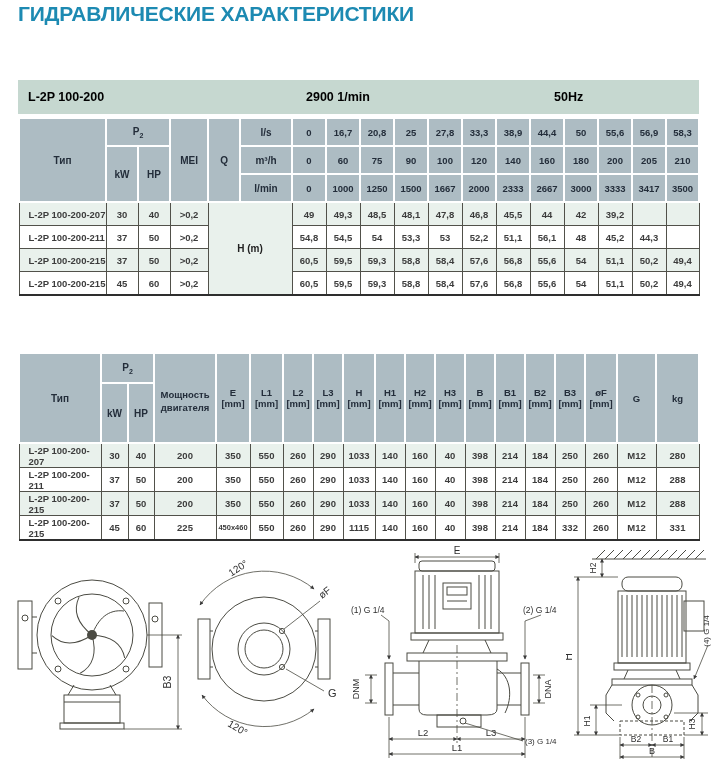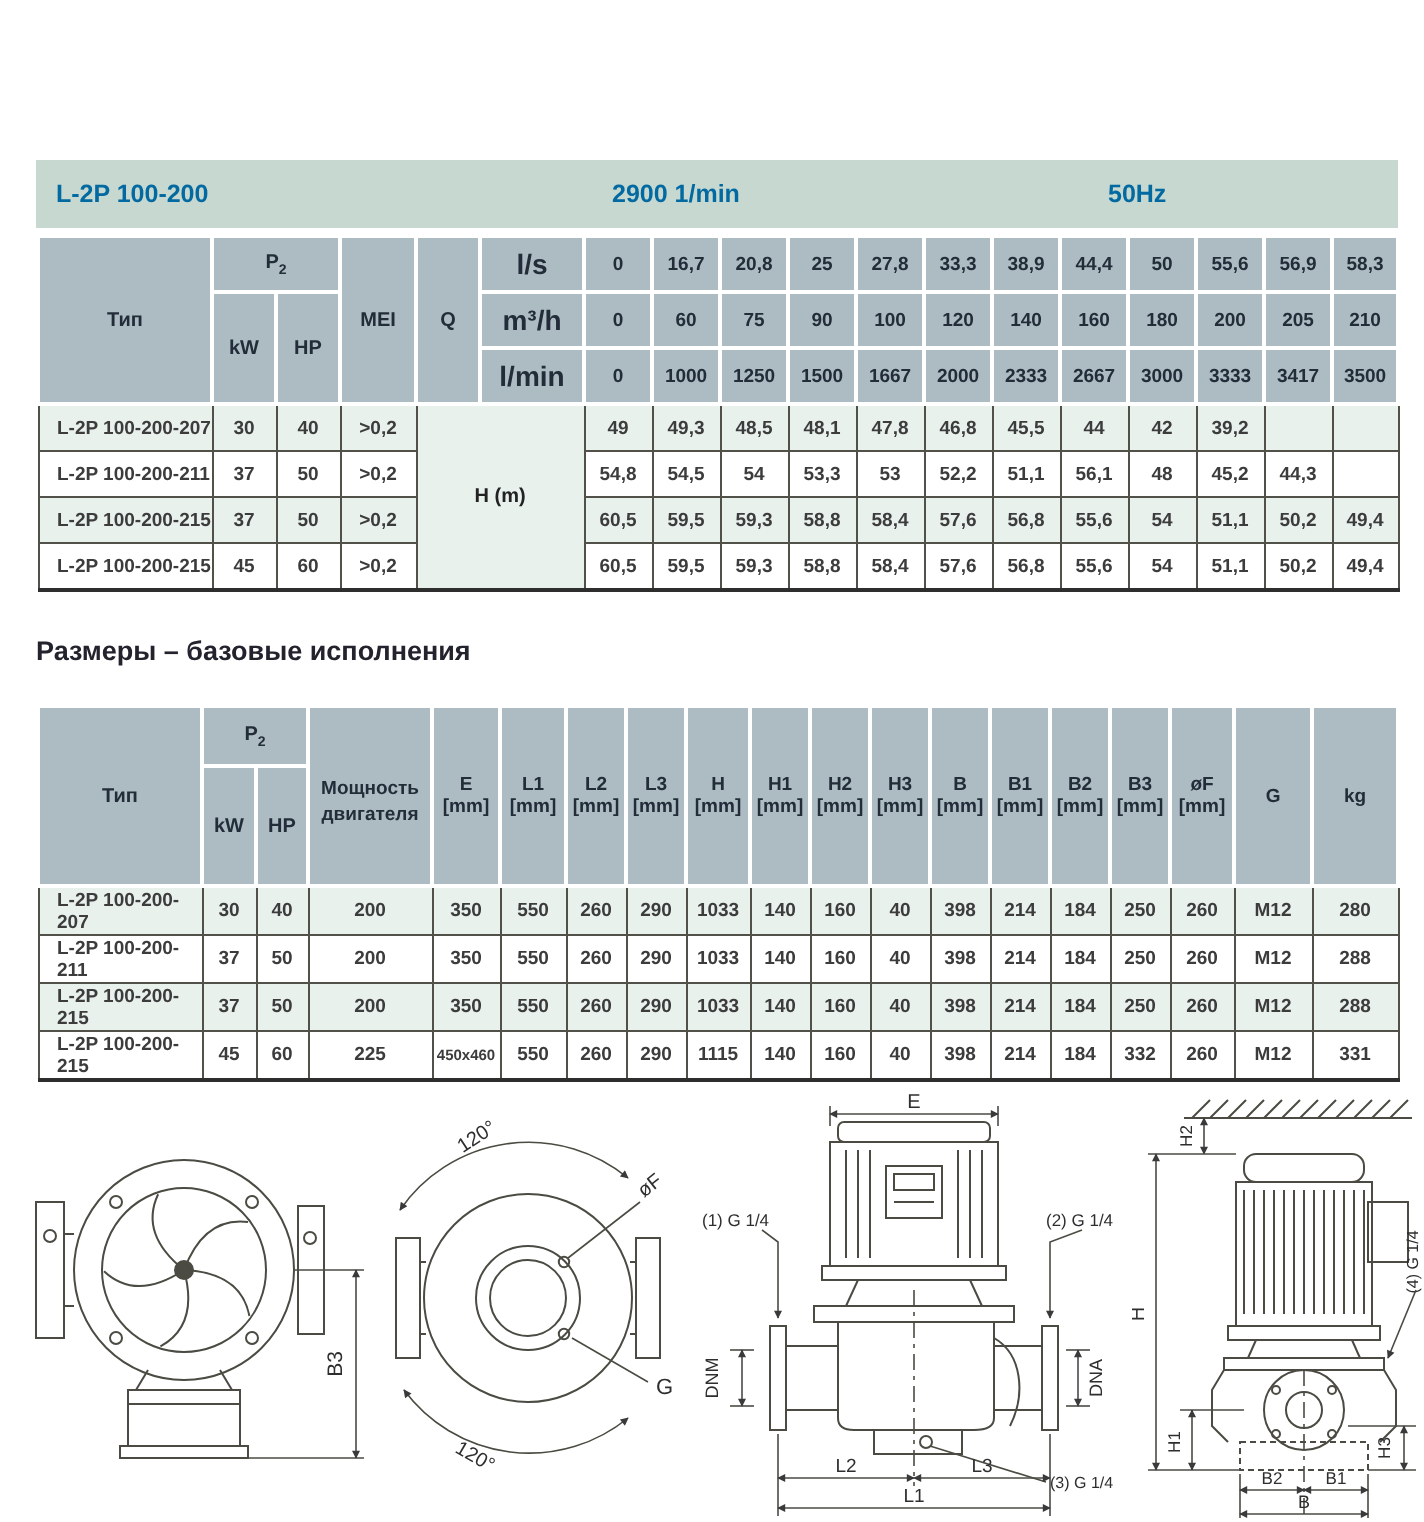--- a/index.html
+++ b/index.html
@@ -1,29 +1,29 @@
 <!DOCTYPE html>
 <html><head>
 <meta charset="utf-8">
 <style>
   html,body{margin:0;padding:0;background:#fff;}
   .page{position:relative;width:712px;height:761px;background:#fff;overflow:hidden;
         font-family:"Liberation Sans",sans-serif;color:#222;}
   .title{position:absolute;left:18px;top:0;margin:0;font-size:21px;line-height:28px;
          font-weight:700;color:#1d8ab2;letter-spacing:-0.2px;}
   .header-bar{position:absolute;left:18px;top:80px;width:681px;height:34px;background:#c6d8d0;}
-  .header-bar span{position:absolute;top:10px;font-size:12.5px;font-weight:700;color:#0369a1;}
+  .header-bar span{position:absolute;top:10px;font-size:12.5px;font-weight:700;color:#000000;}
   .hb-model{left:10px;} .hb-speed{left:288px;} .hb-freq{left:536px;}
   table{border-collapse:collapse;table-layout:fixed;}
   .t1{position:absolute;left:18px;top:117px;width:681px;}
   .t2{position:absolute;left:18px;top:352px;width:681px;}
   th{background:#adbcc3;border:2px solid #fff;font-weight:700;color:#232d3a;
      font-size:10px;padding:0;text-align:center;vertical-align:middle;}
   th sub{font-size:7px;}
-  th.unit{font-size:14px;}
+  th.unit{font-size:10px;}
   th.val{font-size:9.5px;}
   th.powerh{vertical-align:bottom;padding-bottom:28px;font-size:9.5px;line-height:1.3;}
   th.dimh .lbl{display:block;font-size:9.5px;line-height:11px;}
   td{border:1px solid #51514a;height:22px;text-align:center;font-size:9.5px;
      font-weight:700;color:#3c3c3c;padding:0;background:#fff;}
   .t1 thead tr{height:28px;}
   .t2 thead tr:first-child{height:30px;}
   .t2 thead tr:last-child{height:60px;}
   .t2 td{height:23px;}
   tr.odd td{background:#e9f1ec;}
@@ -46,20 +46,21 @@
 <svg width="0" height="0" style="position:absolute">
   <defs>
     <marker id="arw" viewBox="0 0 10 10" refX="9" refY="5" markerWidth="7" markerHeight="5" orient="auto-start-reverse">
       <path d="M0,0 L10,5 L0,10 z" fill="#3a3a3a"></path>
     </marker>
   </defs>
 </svg>
 
 <div class="page">
 
+  <h1 class="title">ГИДРАВЛИЧЕСКИЕ ХАРАКТЕРИСТИКИ</h1>
 
   <div class="header-bar">
     <span class="hb-model">L-2P 100-200</span>
     <span class="hb-speed">2900 1/min</span>
     <span class="hb-freq">50Hz</span>
   </div>
 
   <table class="t1">
     <colgroup>
       <col style="width:87px">
@@ -204,21 +205,20 @@
           <td>56,8</td>
           <td>55,6</td>
           <td>54</td>
           <td>51,1</td>
           <td>50,2</td>
           <td>49,4</td>
         </tr>
       </tbody>
   </table>
 
-  <h2 class="section-title">Размеры – базовые исполнения</h2>
 
   <table class="t2">
     <colgroup>
       <col style="width:82px">
         <col style="width:27px">
         <col style="width:26px">
         <col style="width:62px">
       <col style="width:34px">
         <col style="width:33px">
         <col style="width:30px">

